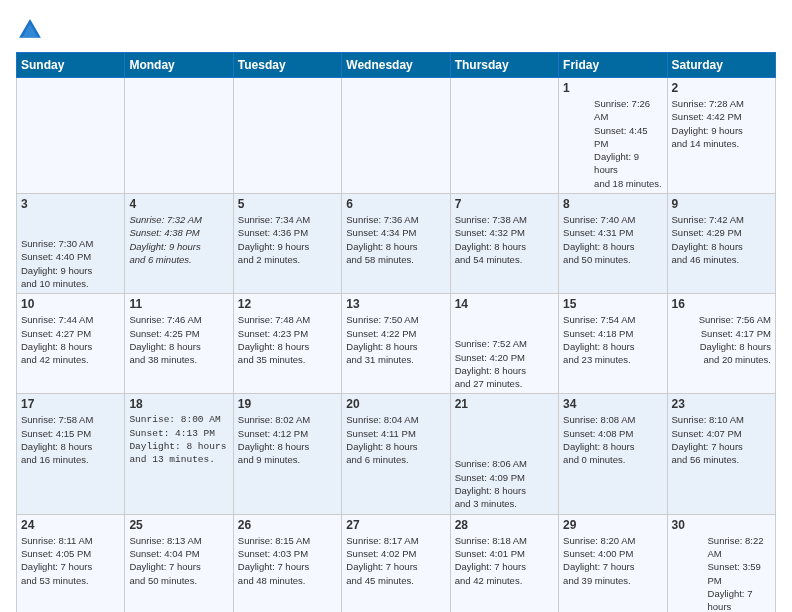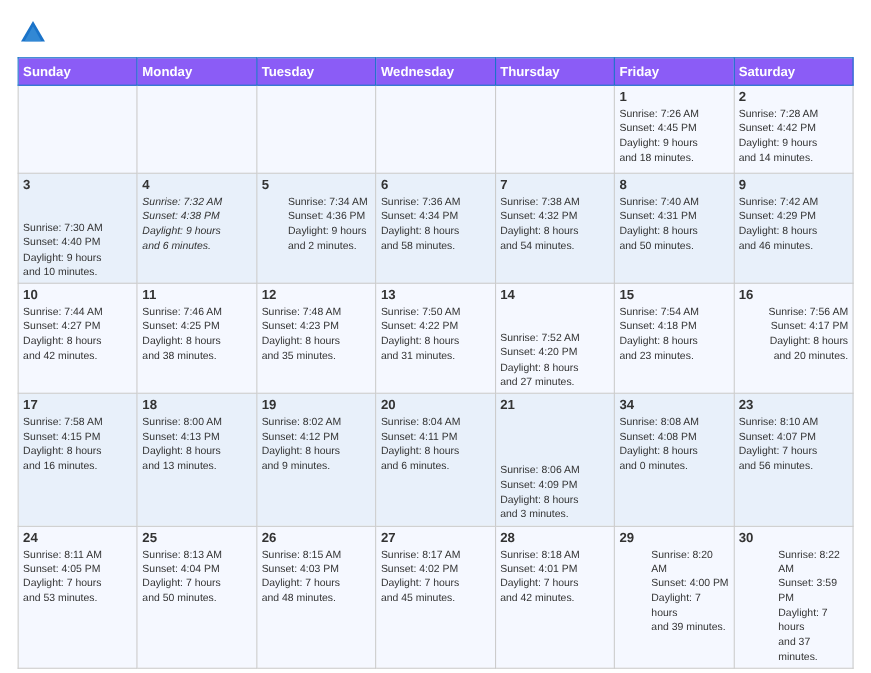--- a/index.html
+++ b/index.html
@@ -41,21 +41,21 @@
     .location {
       font-size: 14px;
       color: #555;
     }
     table {
       width: 100%;
       border-collapse: collapse;
       table-layout: fixed;
     }
     thead th {
-      background-color: #8b5cf6;
+      background-color: #0369a1;
       color: #fff;
       font-size: 12px;
       font-weight: bold;
       padding: 5px 4px;
       text-align: left;
       border: 1px solid #1a73c9;
     }
     tbody td {
       border: 1px solid #ccc;
       vertical-align: top;
@@ -121,21 +121,21 @@
     </thead>
     <tbody id="cal-body">
     <tr>
           <td class="empty-cell"></td>
           <td class="empty-cell"></td>
           <td class="empty-cell"></td>
           <td class="empty-cell"></td>
           <td class="empty-cell"></td>
           <td>
             <span class="day-num">1</span>
-            <div class="day-info" style="white-space: pre-line;">Sunrise: 7:26 AM
+            <div class="day-info" style="white-space: pre-line; margin-left: 31px;">Sunrise: 7:26 AM
 Sunset: 4:45 PM
 Daylight: 9 hours
 and 18 minutes.</div>
           </td>
           <td>
             <span class="day-num">2</span>
             <div class="day-info" style="white-space: pre-line;">Sunrise: 7:28 AM
 Sunset: 4:42 PM
 Daylight: 9 hours
 and 14 minutes.</div>
@@ -151,21 +151,21 @@
           </td>
           <td>
             <span class="day-num">4</span>
             <div class="day-info" style="white-space: pre-line; font-style: italic;">Sunrise: 7:32 AM
 Sunset: 4:38 PM
 Daylight: 9 hours
 and 6 minutes.</div>
           </td>
           <td>
             <span class="day-num">5</span>
-            <div class="day-info" style="white-space: pre-line; margin-left: 24px;">Sunrise: 7:34 AM
+            <div class="day-info" style="white-space: pre-line;">Sunrise: 7:34 AM
 Sunset: 4:36 PM
 Daylight: 9 hours
 and 2 minutes.</div>
           </td>
           <td>
             <span class="day-num">6</span>
             <div class="day-info" style="white-space: pre-line;">Sunrise: 7:36 AM
 Sunset: 4:34 PM
 Daylight: 8 hours
 and 58 minutes.</div>
@@ -246,21 +246,21 @@
         <tr>
           <td>
             <span class="day-num">17</span>
             <div class="day-info" style="white-space: pre-line;">Sunrise: 7:58 AM
 Sunset: 4:15 PM
 Daylight: 8 hours
 and 16 minutes.</div>
           </td>
           <td>
             <span class="day-num">18</span>
-            <div class="day-info" style="white-space: pre-line;">Sunrise: 8:00 AM
+            <div class="day-info" style="white-space: pre-line; font-family: Liberation Mono, monospace;">Sunrise: 8:00 AM
 Sunset: 4:13 PM
 Daylight: 8 hours
 and 13 minutes.</div>
           </td>
           <td>
             <span class="day-num">19</span>
             <div class="day-info" style="white-space: pre-line;">Sunrise: 8:02 AM
 Sunset: 4:12 PM
 Daylight: 8 hours
 and 9 minutes.</div>
@@ -325,21 +325,21 @@
           </td>
           <td>
             <span class="day-num">28</span>
             <div class="day-info" style="white-space: pre-line;">Sunrise: 8:18 AM
 Sunset: 4:01 PM
 Daylight: 7 hours
 and 42 minutes.</div>
           </td>
           <td>
             <span class="day-num">29</span>
-            <div class="day-info" style="white-space: pre-line; margin-left: 29px;">Sunrise: 8:20 AM
+            <div class="day-info" style="white-space: pre-line;">Sunrise: 8:20 AM
 Sunset: 4:00 PM
 Daylight: 7 hours
 and 39 minutes.</div>
           </td>
           <td>
             <span class="day-num">30</span>
             <div class="day-info" style="white-space: pre-line; margin-left: 36px;">Sunrise: 8:22 AM
 Sunset: 3:59 PM
 Daylight: 7 hours
 and 37 minutes.</div>

